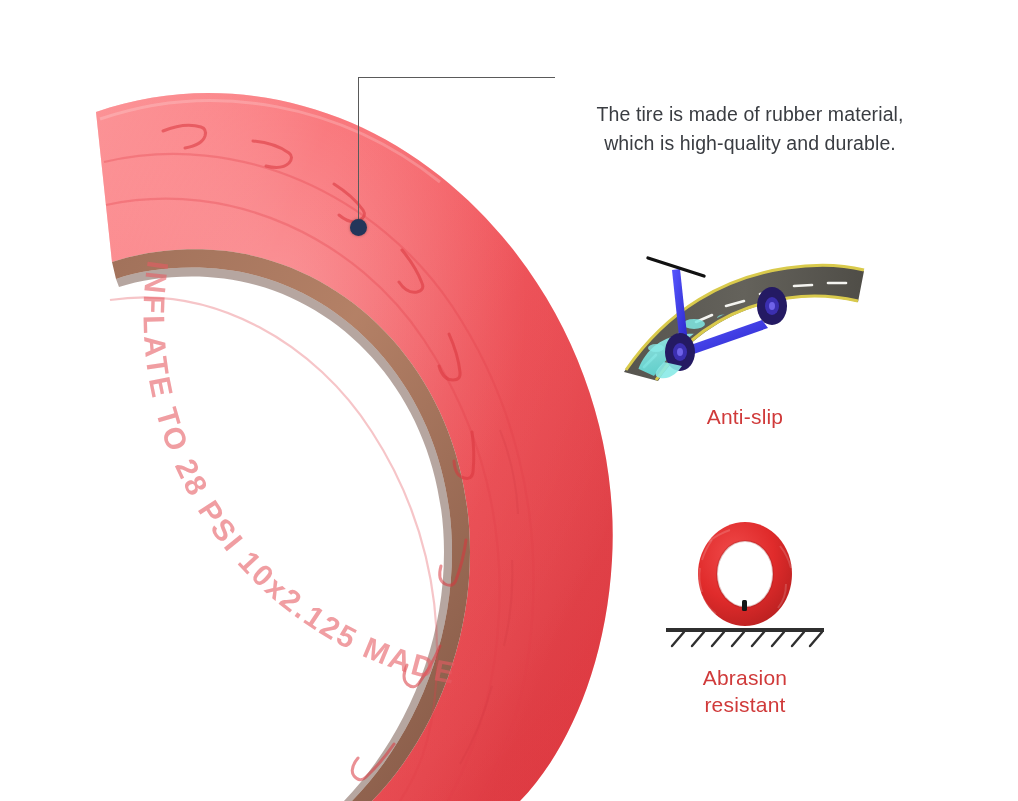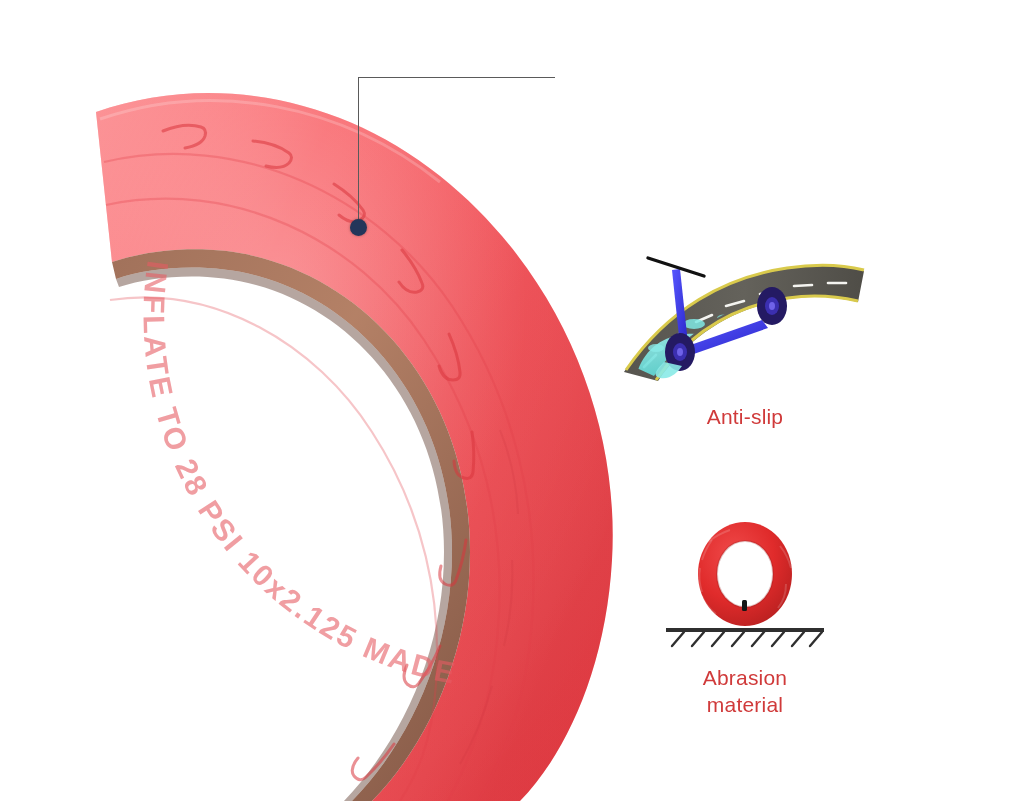--- a/index.html
+++ b/index.html
@@ -181,20 +181,24 @@
         <path d="M 512 560 q 2 44 -8 86"></path>
         <path d="M 492 686 q -12 44 -32 78"></path>
       </g>
     </svg>
   </div>
 
   <div class="callout-line-h"></div>
   <div class="callout-line-v"></div>
   <div class="callout-dot"></div>
 
+  <div class="feature-desc">
+    <span>The tire is made of rubber material,</span>
+    <span class="l2">which is high-quality and durable.</span>
+  </div>
 
   <div class="icon-block" id="antislip-block">
     <div id="antislip-art">
       <svg width="250" height="145" viewBox="0 0 250 145">
         <defs>
           <linearGradient id="roadGrad" x1="0" y1="0" x2="1" y2="0">
             <stop offset="0%" stop-color="#57554f"></stop>
             <stop offset="50%" stop-color="#64625b"></stop>
             <stop offset="100%" stop-color="#4f4d47"></stop>
           </linearGradient>
@@ -304,17 +308,17 @@
           <line x1="112" y1="134" x2="124" y2="120"></line>
           <line x1="132" y1="134" x2="144" y2="120"></line>
           <line x1="152" y1="134" x2="164" y2="120"></line>
           <line x1="172" y1="134" x2="184" y2="120"></line>
           <line x1="190" y1="134" x2="202" y2="120"></line>
         </g>
       </svg>
     </div>
     <div class="icon-caption">
       <div>Abrasion</div>
-      <div>material</div>
+      <div>resistant</div>
     </div>
   </div>
 
 </div>
 
 </body></html>

